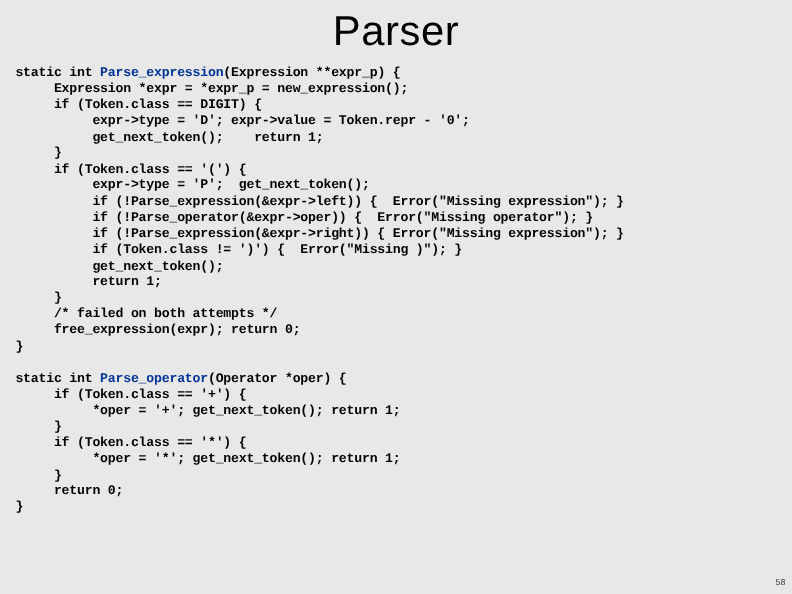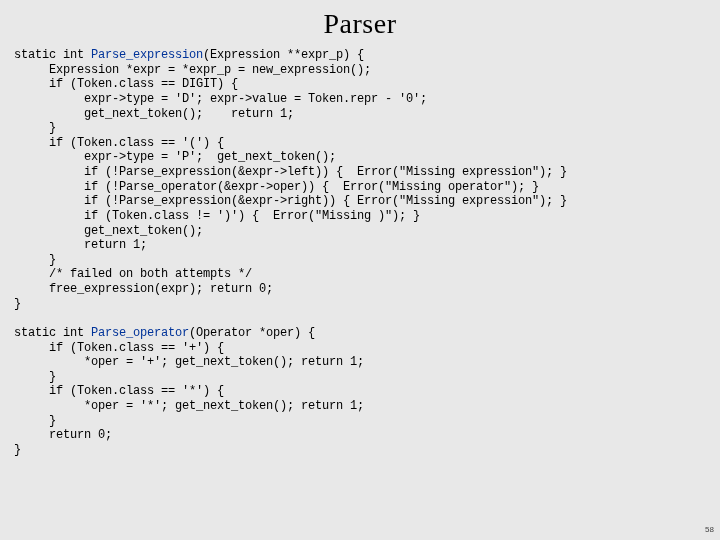--- a/index.html
+++ b/index.html
@@ -12,33 +12,33 @@
     position: relative;
   }
   .slide {
     width: 720px;
     height: 540px;
     padding: 8px 14px;
     background: #e8e8e8;
     position: relative;
   }
   .title {
-    font-family: Liberation Serif, serif;
-    font-size: 28px;
+    font-family: Liberation Sans, sans-serif;
+    font-size: 38px;
     font-weight: 400;
     color: #000;
     text-align: center;
     margin-bottom: 8px;
     letter-spacing: 0.5px;
   }
   pre.code {
     font-family: "Courier New", Courier, monospace;
     font-size: 12px;
     line-height: 1.22;
-    font-weight: normal;
+    font-weight: bold;
     color: #000;
     white-space: pre;
     letter-spacing: -0.2px;
   }
   .fn { color: #003399; }
   .pagenum {
     position: absolute;
     right: 6px;
     bottom: 6px;
     font-size: 8px;

